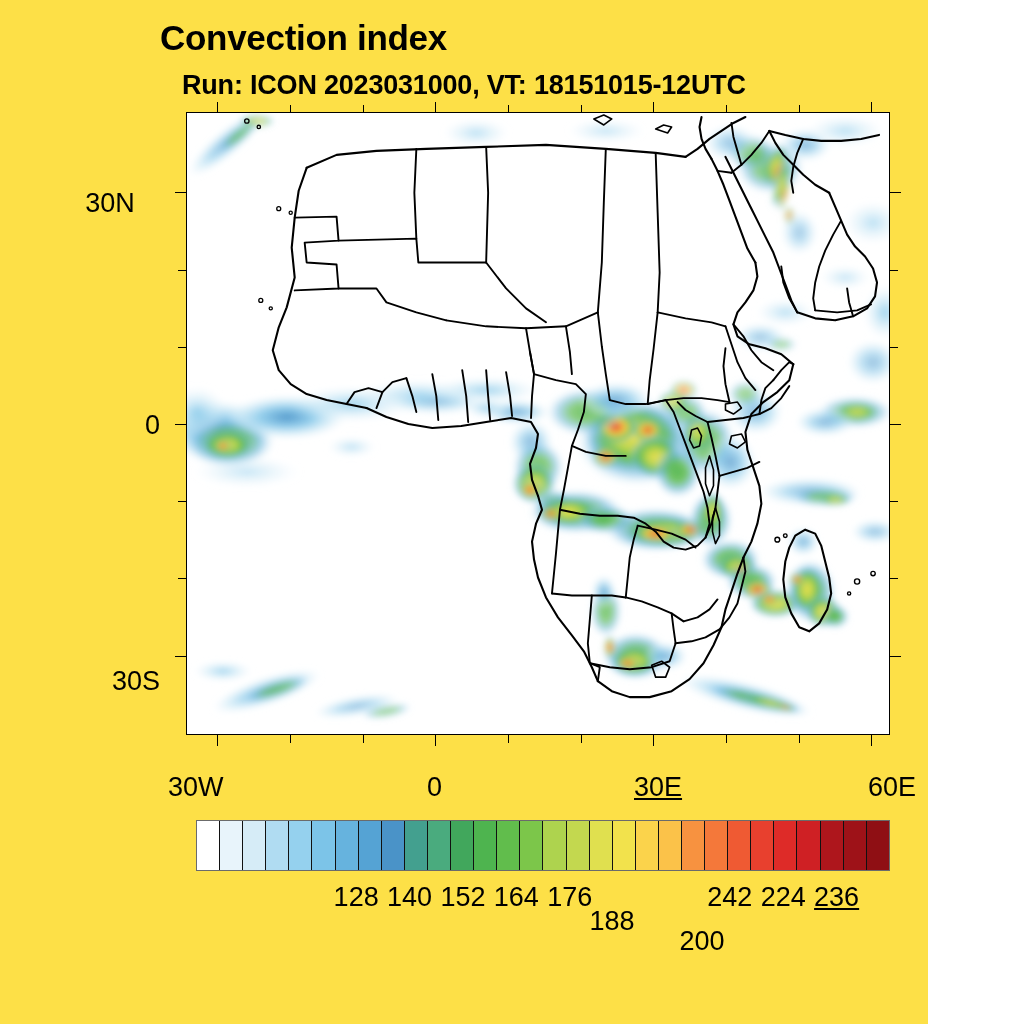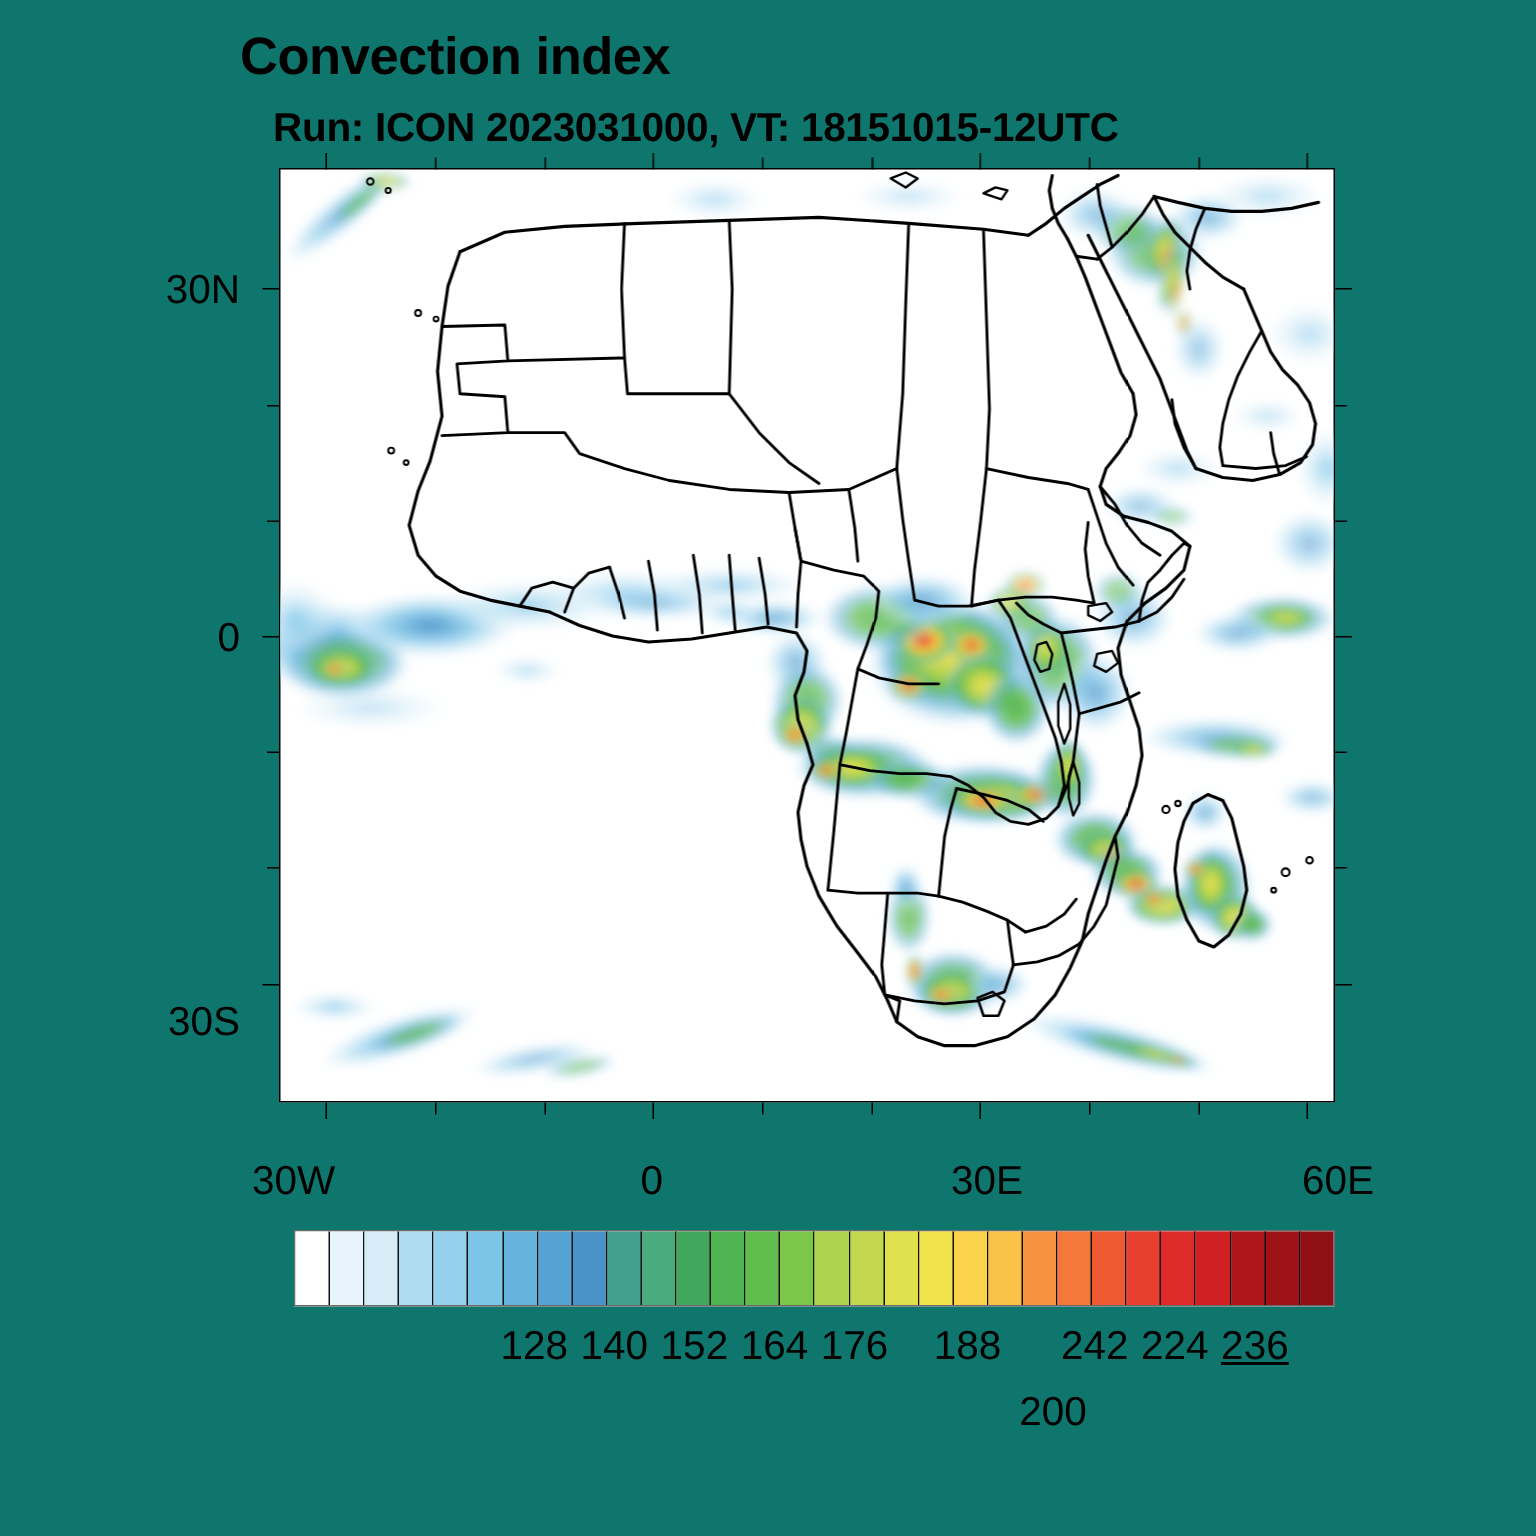--- a/index.html
+++ b/index.html
@@ -1,17 +1,17 @@
 <!DOCTYPE html>
 <html><head>
 <meta charset="utf-8">
 <style>
   html,body{margin:0;padding:0;background:#ffffff;}
   body{width:1024px;height:1024px;overflow:hidden;font-family:"Liberation Sans",sans-serif;}
-  #root{position:relative;width:1024px;height:1024px;background:#0f766e;}
+  #root{position:relative;width:928px;height:1024px;background:#fde047;}
 
   .ttl{position:absolute;font-weight:bold;color:#000;white-space:nowrap;}
   #title-main{left:160px;top:18px;font-size:35px;letter-spacing:-0.3px;}
   #title-sub{left:182px;top:70px;font-size:27px;letter-spacing:-0.2px;}
 
   
   #map-frame{position:absolute;left:186px;top:112px;width:704px;height:623px;
              border:1.6px solid #000;box-sizing:border-box;background:#fff;overflow:hidden;}
   #map-svg{position:absolute;left:0;top:0;width:100%;height:100%;display:block;}
 
@@ -394,27 +394,27 @@
 
     <div class="tick tick-h" style="left:890px;top:192px;"></div>
     <div class="tick tick-h" style="left:890px;top:270px;width:8px;"></div>
     <div class="tick tick-h" style="left:890px;top:347px;width:8px;"></div>
     <div class="tick tick-h" style="left:890px;top:424px;"></div>
     <div class="tick tick-h" style="left:890px;top:501px;width:8px;"></div>
     <div class="tick tick-h" style="left:890px;top:578px;width:8px;"></div>
     <div class="tick tick-h" style="left:890px;top:656px;"></div>
   </div>
 
-  <div class="axlabel lat" style="left:60px;top:178px;width:100px;">30N</div>
+  <div class="axlabel lat" style="left:60px;top:188px;width:100px;text-align:center;">30N</div>
   <div class="axlabel lat" style="left:60px;top:410px;width:100px;">0</div>
   <div class="axlabel lat" style="left:60px;top:642px;width:100px;margin-top:24px;">30S</div>
 
   <div class="axlabel" style="left:168px;top:772px;">30W</div>
   <div class="axlabel" style="left:427px;top:772px;">0</div>
-  <div class="axlabel" style="left:634px;top:772px;">30E</div>
+  <div class="axlabel" style="left:634px;top:772px;text-decoration:underline;">30E</div>
   <div class="axlabel" style="left:868px;top:772px;">60E</div>
 
   <div id="cbar-wrap">
     <div id="cbar">
         <div class="cell" style="background: rgb(255, 255, 255);"></div>
         <div class="cell" style="background: rgb(232, 244, 251);"></div>
         <div class="cell" style="background: rgb(214, 236, 247);"></div>
         <div class="cell" style="background: rgb(176, 220, 242);"></div>
         <div class="cell" style="background: rgb(149, 209, 238);"></div>
         <div class="cell" style="background: rgb(124, 196, 232);"></div>
@@ -443,20 +443,20 @@
         <div class="cell" style="background: rgb(158, 18, 24);"></div>
         <div class="cell" style="background: rgb(143, 15, 20);"></div>
       </div>
   </div>
   <div id="cbar-labels">
       <span class="cblab" style="left: 160.154px;">128</span>
       <span class="cblab" style="left: 213.538px;">140</span>
       <span class="cblab" style="left: 266.923px;">152</span>
       <span class="cblab" style="left: 320.308px;">164</span>
       <span class="cblab" style="left: 373.692px;">176</span>
-      <span class="cblab" style="left: 449px;">188</span>
+      <span class="cblab" style="left: 416px; margin-top: 24px;">188</span>
       <span class="cblab" style="left: 506px; margin-top: 44px;">200</span>
       <span class="cblab" style="left: 533.846px;">242</span>
       <span class="cblab" style="left: 587.231px;">224</span>
       <span class="cblab" style="left: 640.615px; text-decoration: underline;">236</span>
     </div>
 
 </div>
 
 </body></html>

